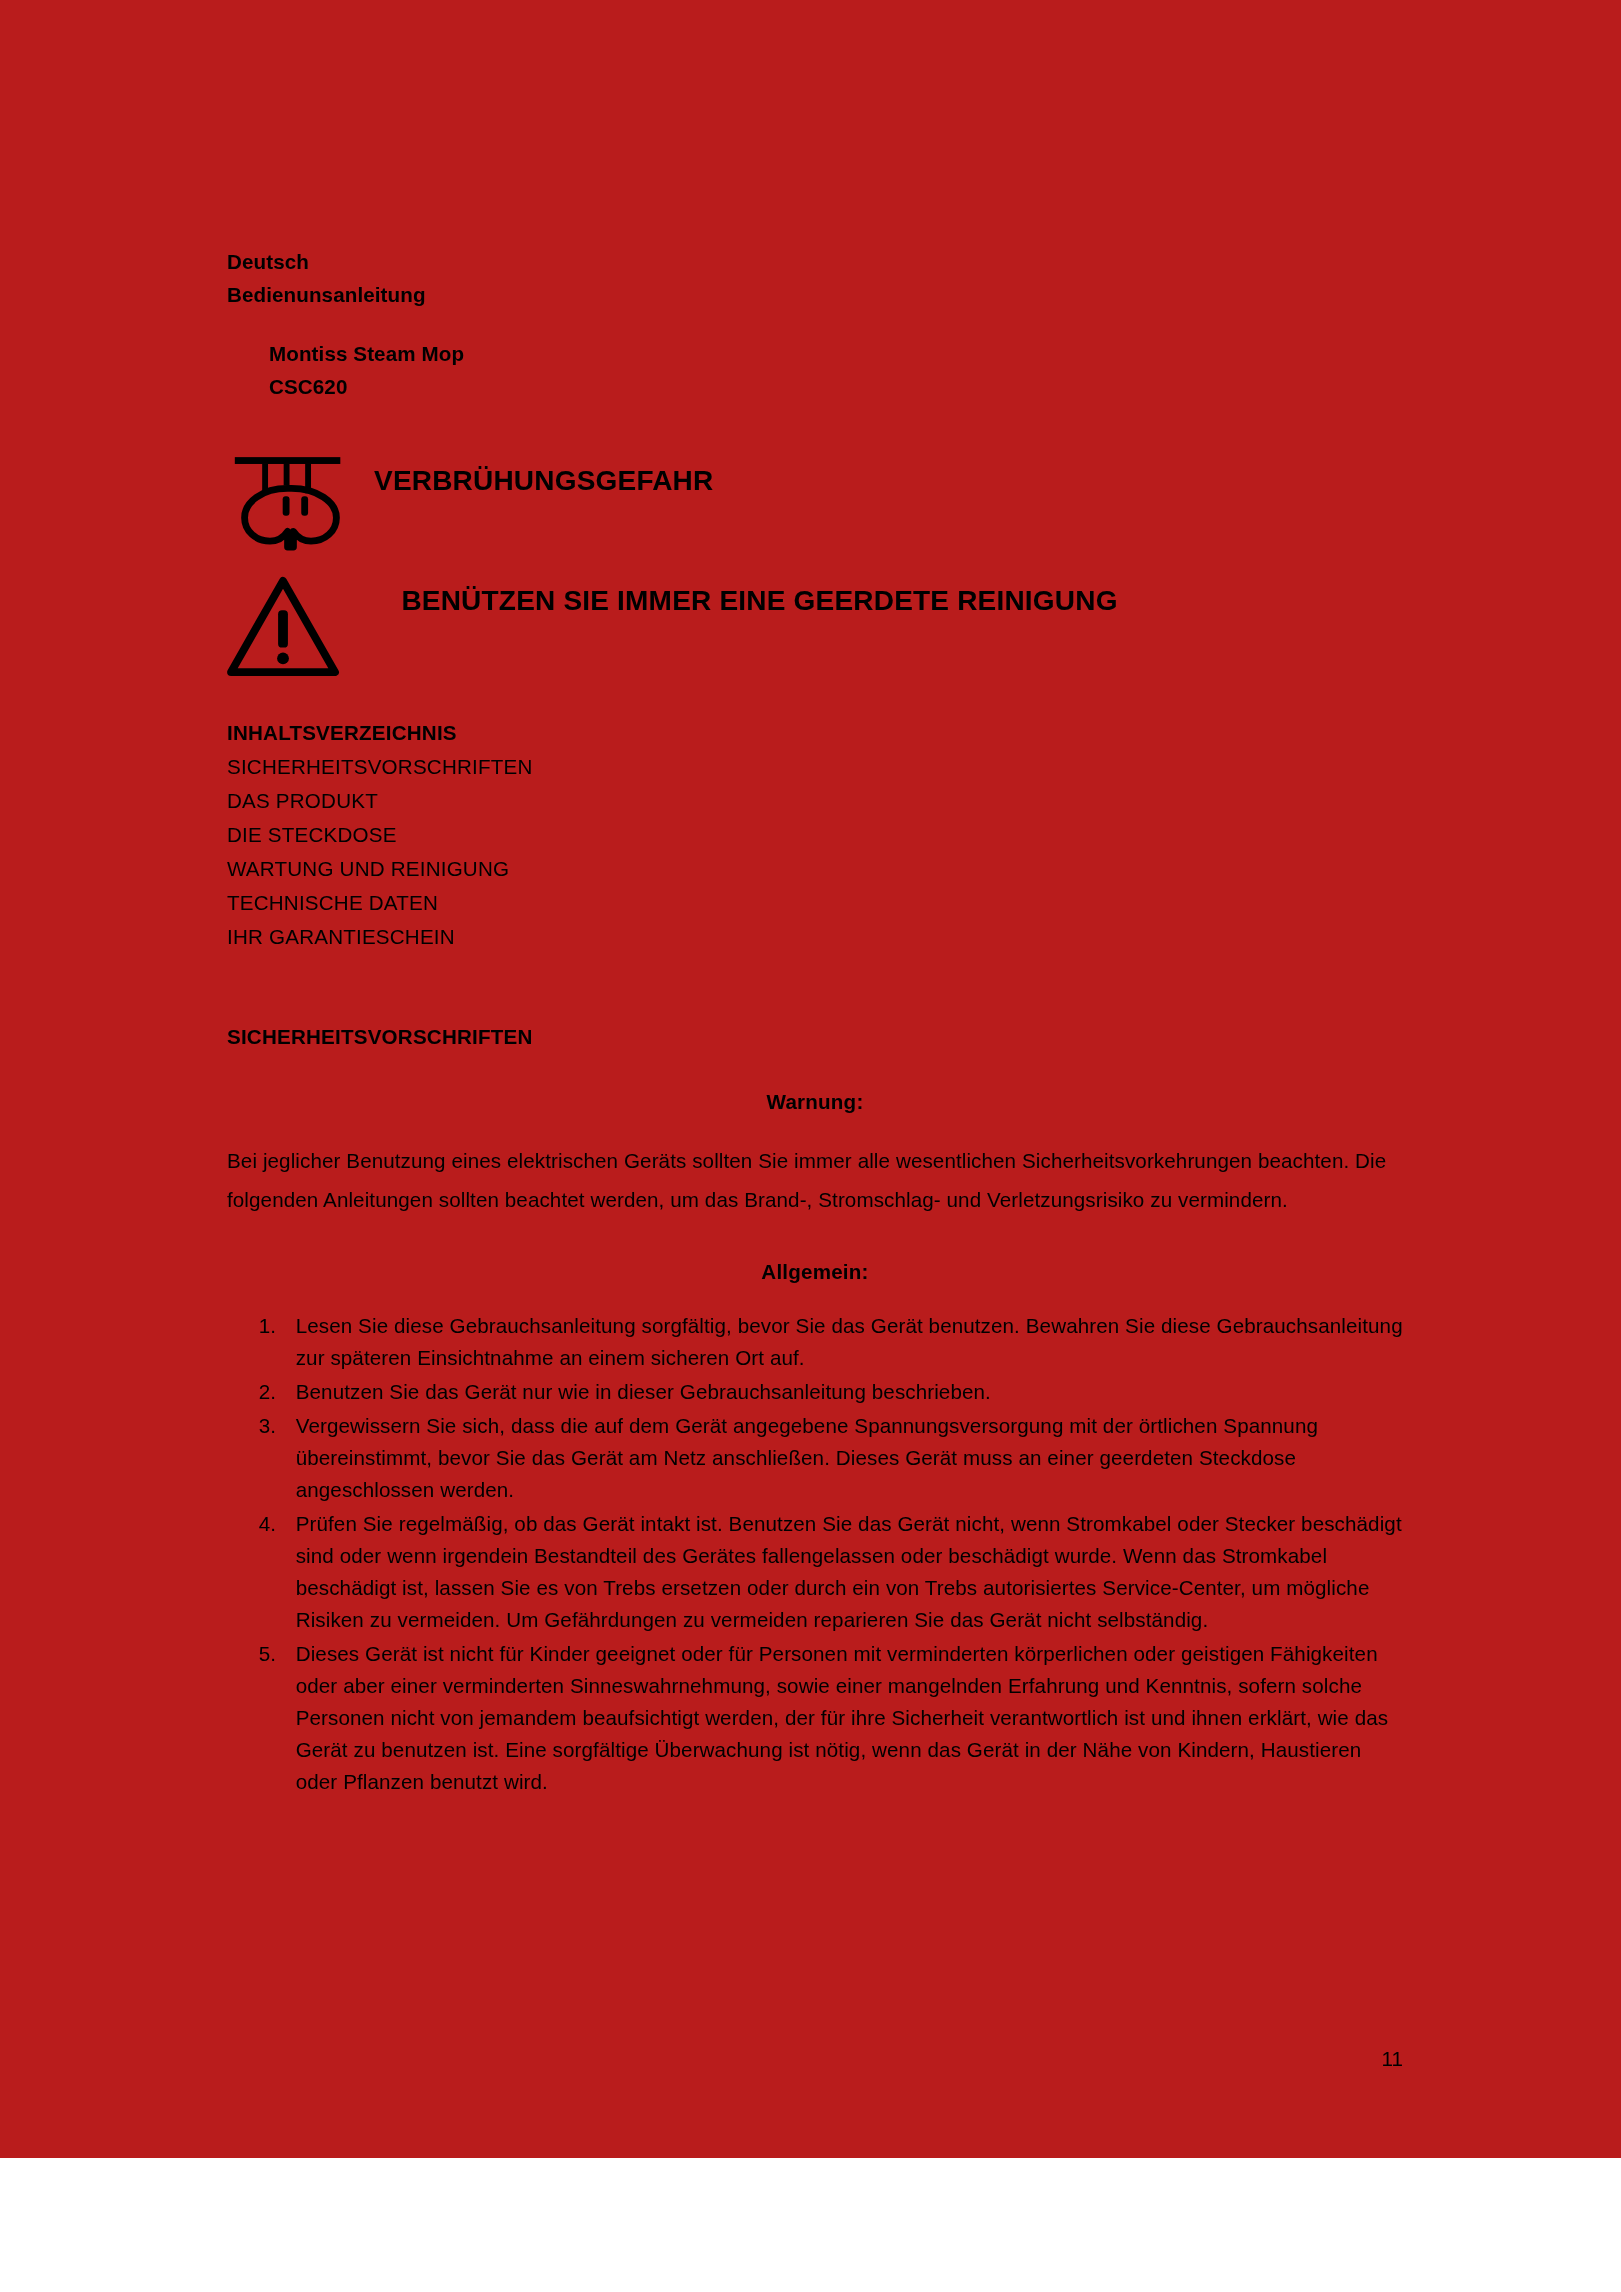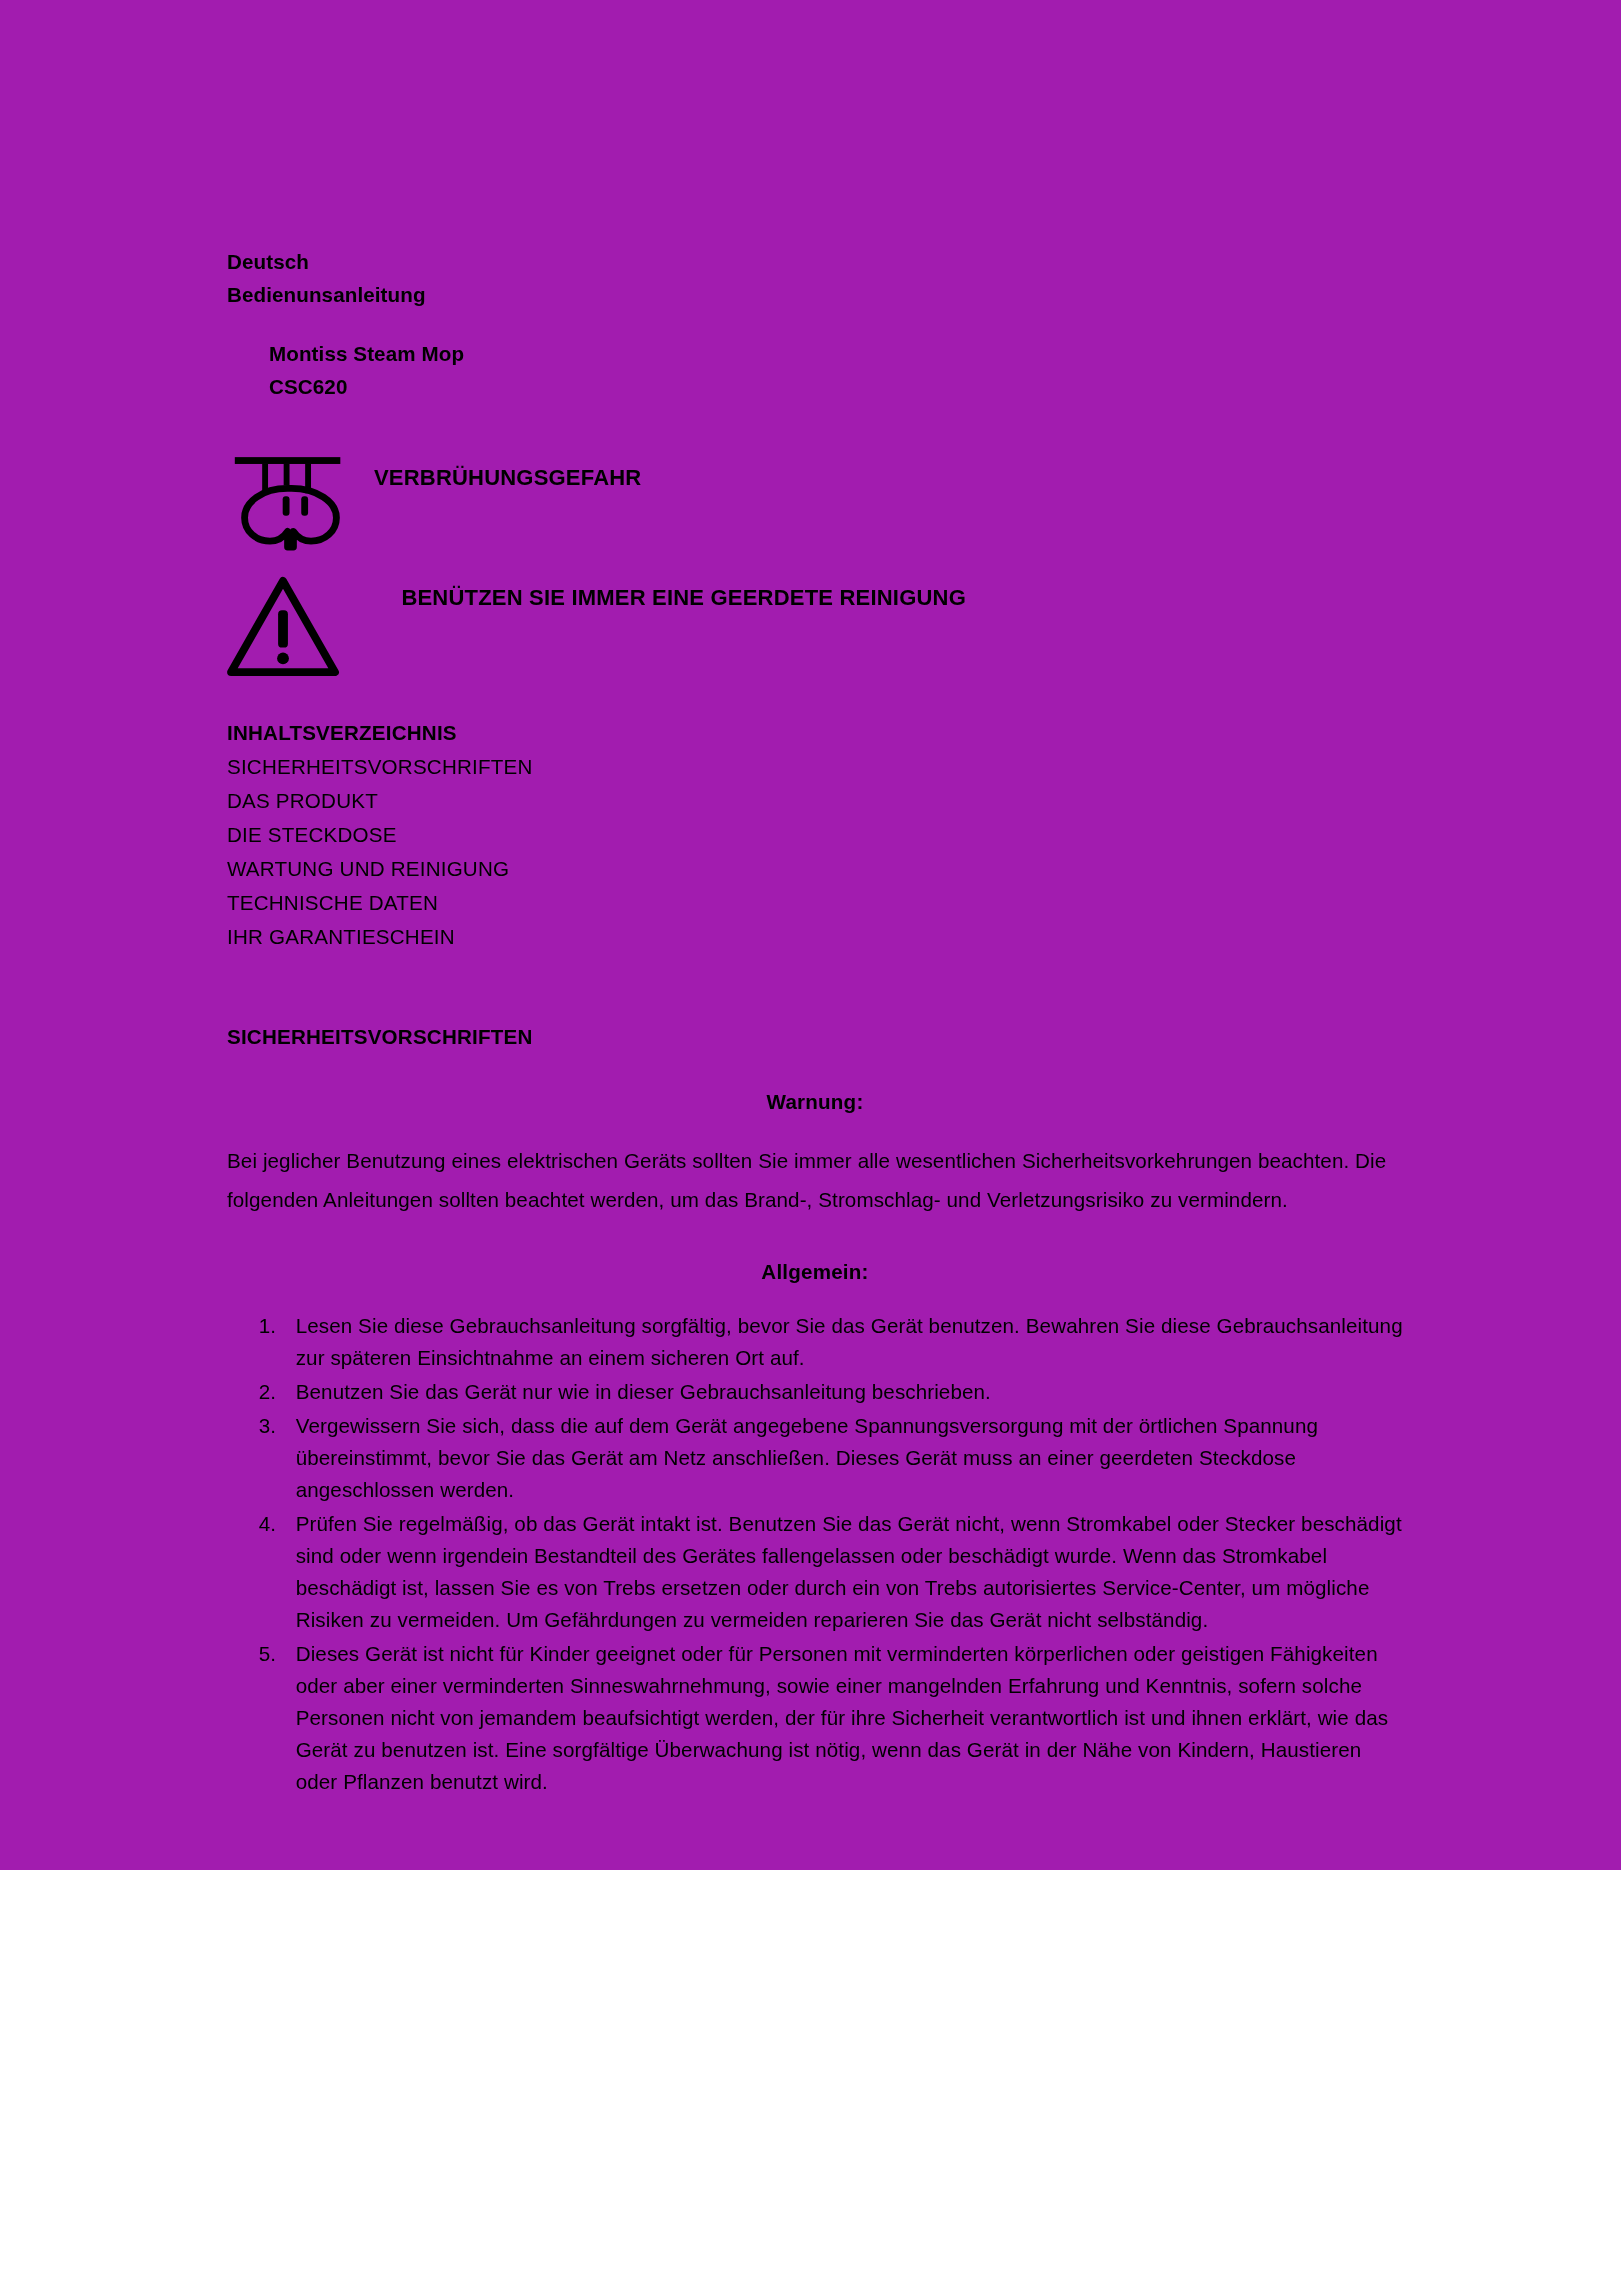--- a/index.html
+++ b/index.html
@@ -11,22 +11,22 @@
     width: 1621px;
     height: 2293px;
     position: relative;
     font-family: "Liberation Sans", sans-serif;
     color: #000000;
   }
   .page {
     position: absolute;
     left: 0; top: 0;
     width: 1621px;
-    height: 1870px;
-    background: #a21caf;
+    height: 2158px;
+    background: #b91c1c;
     overflow: hidden;
   }
   .content {
     position: absolute;
     left: 227px;
     top: 245px;
     width: 1176px;
   }
   .line-bold {
     font-weight: bold;
@@ -50,21 +50,21 @@
   .warn-icon {
     width: 147px;
     flex: 0 0 147px;
     display: flex;
     justify-content: flex-start;
     align-items: flex-start;
     padding-top: 7.8px;
   }
   .warn-text {
     font-weight: bold;
-    font-size: 22px;
+    font-size: 28px;
     padding-top: 21.6px;
     letter-spacing: 0.2px;
   }
   .warn-row.second .warn-text {
     padding-top: 17.6px;
     padding-left: 27.4px;
   }
   .toc {
     margin-top: 38px;
   }

